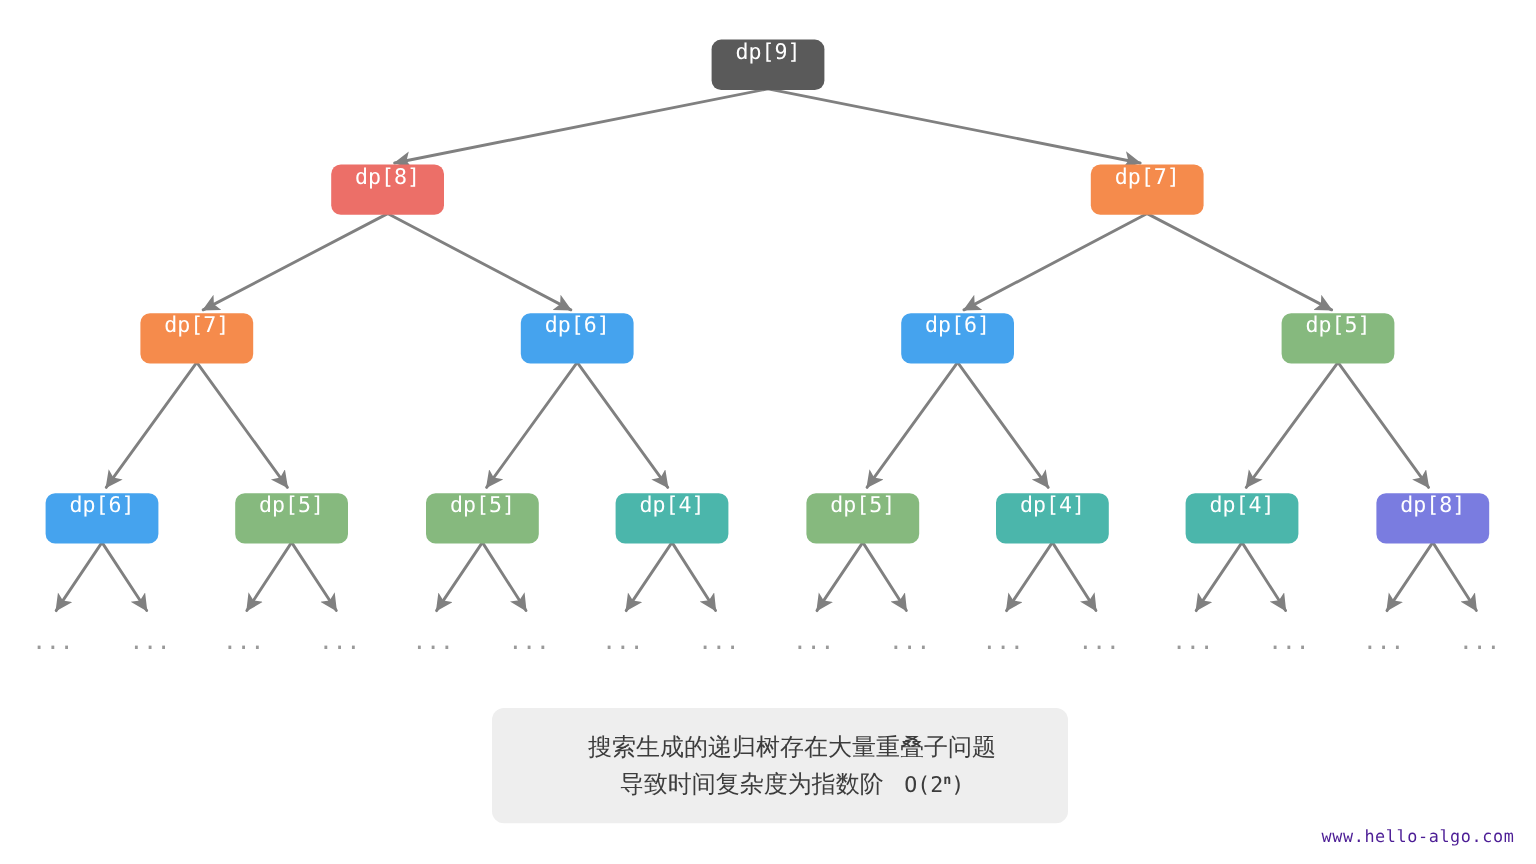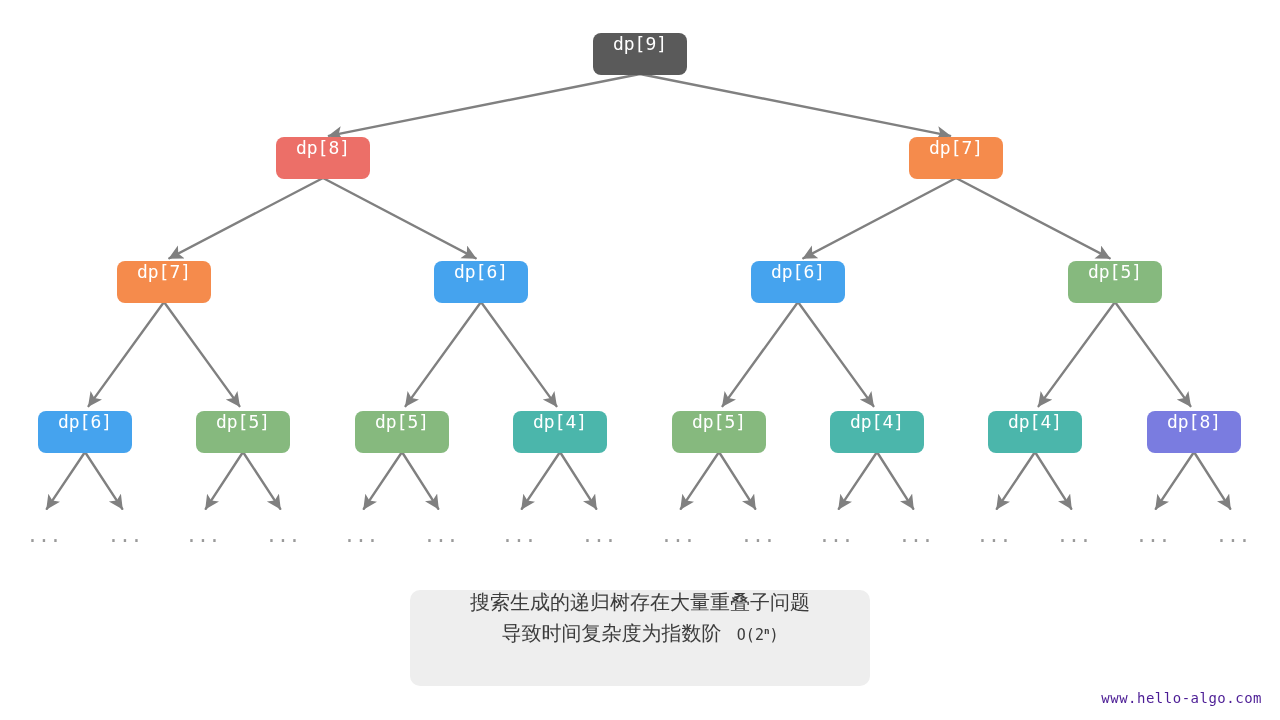--- a/index.html
+++ b/index.html
@@ -58,32 +58,34 @@
     position: absolute;
     left: 410px;
     top: 590px;
     width: 460px;
     height: 96px;
     background: #eeeeee;
     border-radius: 10px;
     display: flex;
     flex-direction: column;
     align-items: center;
+    justify-content: center;
     gap: 6px;
+    padding-left: 20px;
   }
   .caption-line {
     color: #3c3c3c;
     font-family: "DejaVu Sans", "Liberation Sans", sans-serif;
     font-size: 20px;
     line-height: 1.25;
     white-space: nowrap;
   }
   .caption-line .mono {
     font-family: "DejaVu Sans Mono", "Liberation Mono", monospace;
-    font-size: 15px;
+    font-size: 18px;
   }
   .caption-line sup {
     font-size: 0.62em;
     font-weight: bold;
     vertical-align: super;
   }
   #watermark {
     position: absolute;
     right: 18px;
     bottom: 14px;

